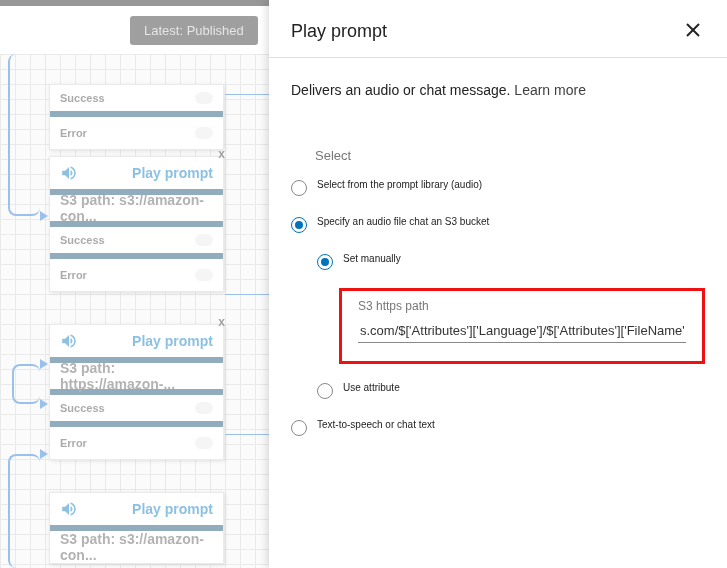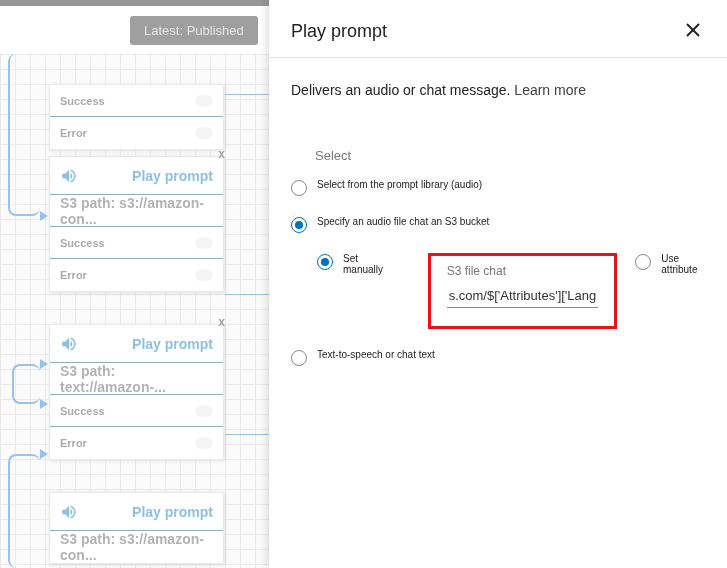--- a/index.html
+++ b/index.html
@@ -85,21 +85,21 @@
       border: 1px solid #d0d0d0;
       box-shadow: 1px 1px 4px rgba(0,0,0,0.25);
       z-index: 3;
     }
     .block-row {
       display: flex;
       align-items: center;
       padding: 6px 10px;
       font-size: 12px;
       color: #333;
-      border-bottom: 1px solid #0c4a6e;
+      border-bottom: 6px solid #0c4a6e;
       height: 32px;
       justify-content: space-between;
     }
     .block-row:last-child { border-bottom: none; }
     .block-header {
       background: #fff;
       font-weight: bold;
       color: #0073bb;
       font-size: 14px;
       height: 38px;
@@ -224,21 +224,21 @@
       background: #0073bb;
       border-radius: 50%;
     }
     .radio-label {
       font-size: 10px;
       color: #222;
     }
     .sub-radio-group {
       margin-left: 26px;
       display: flex;
-      flex-direction: row;
+      flex-direction: column;
       gap: 18px;
     }
     .input-wrap {
       border: 3px solid #e11;
       padding: 8px 16px 18px 16px;
       margin-left: 22px;
     }
     .input-label {
       font-size: 12px;
       color: #777;
@@ -316,21 +316,21 @@
     <div class="block-row block-header">
       <span class="close-x">x</span>
       <span class="speaker-icon">
         <svg viewBox="0 0 24 24">
             <path d="M3 9v6h4l5 5V4L7 9H3zm13.5 3c0-1.8-1-3.3-2.5-4v8c1.5-.7 2.5-2.2 2.5-4zM14 3.2v2c2.9.9 5 3.5 5 6.8s-2.1 5.9-5 6.8v2c4-.9 7-4.5 7-8.8s-3-7.9-7-8.8z"></path>
           </svg>
       </span>
       <span>Play prompt</span>
     </div>
     <div class="block-row">
-      <span class="subtext">S3 path: text://amazon-...</span>
+      <span class="subtext">S3 path: https://amazon-...</span>
     </div>
     <div class="block-row">
       <span class="row-text">Success</span>
       <span class="pill"></span>
     </div>
     <div class="block-row">
       <span class="row-text">Error</span>
       <span class="pill"></span>
     </div>
   </div>
@@ -385,21 +385,21 @@
         <span class="radio-label">Specify an audio file chat an S3 bucket</span>
       </label>
 
       <div class="sub-radio-group">
         <label class="radio-item">
           <span class="radio-circle selected"></span>
           <span class="radio-label">Set manually</span>
         </label>
 
         <div class="input-wrap">
-          <label class="input-label">S3 file chat</label>
+          <label class="input-label">S3 https path</label>
           <input type="text" class="text-input" style="text-align: right;" value="s.com/$['Attributes']['Language']/$['Attributes']['FileName']">
         </div>
 
         <label class="radio-item">
           <span class="radio-circle"></span>
           <span class="radio-label">Use attribute</span>
         </label>
       </div>
 
       <label class="radio-item">

